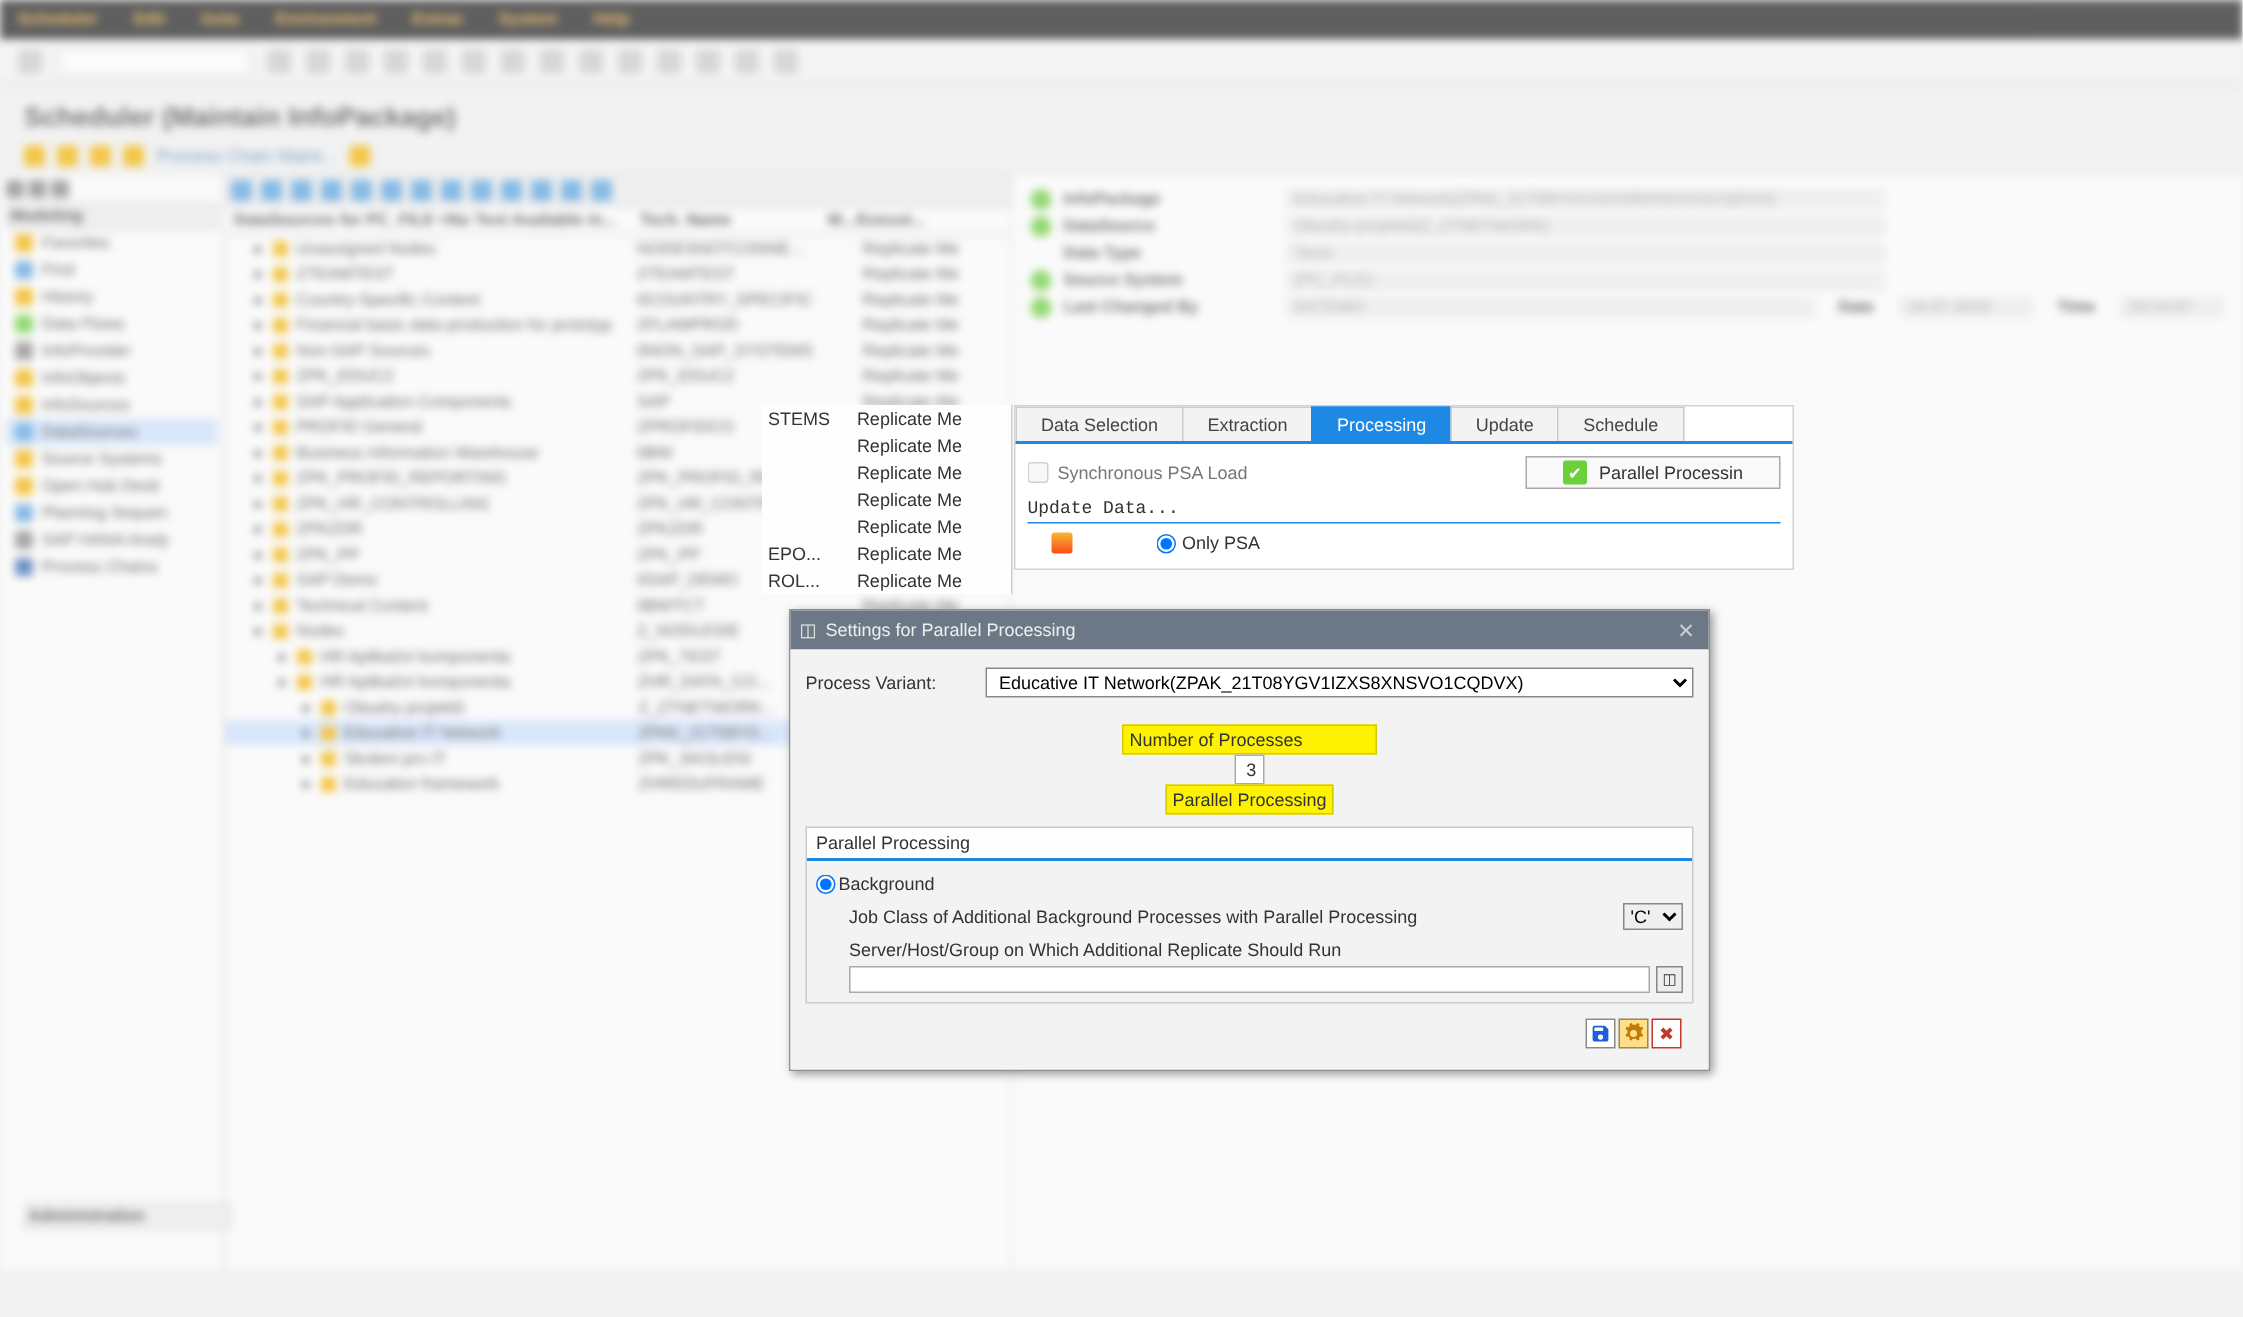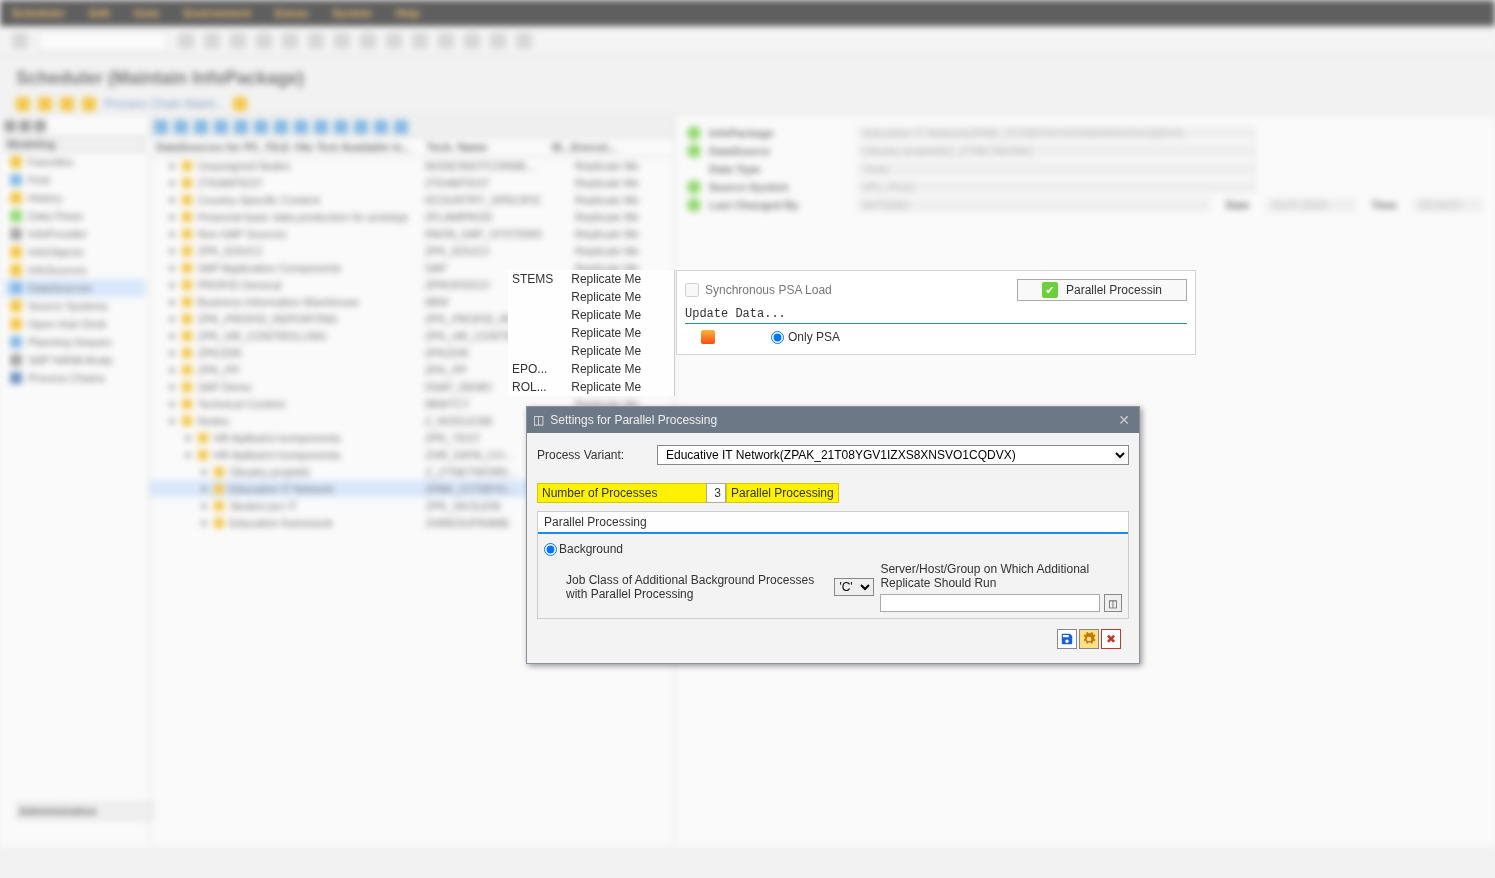--- a/index.html
+++ b/index.html
@@ -68,31 +68,31 @@
   
   .dialog {position:absolute; top:406px; left:526px; width:614px; background:#f3f3f3; border:1px solid #8a9199; box-shadow:2px 2px 6px rgba(0,0,0,0.4);}
   .dlg-title{background:#6c7886;color:#eee;display:flex;align-items:center;justify-content:space-between;padding:4px 6px;font-size:12px;}
   .dlg-title .x{width:18px;height:18px;display:flex;align-items:center;justify-content:center;color:#ccc;cursor:pointer;font-size:14px;}
   .dlg-body{padding:10px 10px 6px;background:#f3f3f3;}
   .form-row{display:flex;align-items:center;padding:2px 0;font-size:12px;}
   .form-row .fl{width:120px;}
   .form-row .fv{flex:1;}
   .pvselect{width:100%;font-size:12px;padding:1px 4px;border:1px solid #888;background:#fff;}
 
-  .hl-row{display:flex;align-items:center;margin:16px 0 6px;font-size:12px;}
+  .hl-row{display:flex;align-items:center;margin:16px 0 6px;font-size:12px;flex-direction:column;}
   .hlcell{background:#fff200;padding:2px 4px;border:1px solid #d5c900;}
   .hlcell.lab1{width:170px;}
   .hlcell.num{width:20px;background:#fff;border:1px solid #aaa;margin-left:-1px;text-align:right;padding:2px 4px;}
   .hlcell.lab2{margin-left:0;}
 
   .group-box{border:1px solid #ccc;margin-top:8px;}
   .group-head{border-bottom:2px solid #1e88e5;padding:3px 6px;font-size:12px;background:#fefefe;}
   .group-body{padding:6px;}
   .bg-row{display:flex;align-items:center;gap:2px;font-size:12px;padding:2px 0;}
-  .sub-rows{padding-left:22px;font-size:12px;display:flex;flex-direction:row;gap:6px;margin-top:4px;}
+  .sub-rows{padding-left:22px;font-size:12px;display:flex;flex-direction:column;gap:6px;margin-top:4px;}
   .sr{display:flex;align-items:center;justify-content:space-between;}
   .sr .srl{flex:1;}
   .jc-select{width:40px;font-size:12px;border:1px solid #888;}
   .srv-input-wrap{display:flex;align-items:center;gap:4px;margin-top:4px;}
   .srv-input{flex:1;height:18px;border:1px solid #aaa;background:#fff;}
   .srv-btn{width:18px;height:18px;border:1px solid #888;background:#eee;display:flex;align-items:center;justify-content:center;font-size:10px;cursor:pointer;}
 
   .dlg-footer{display:flex;justify-content:flex-end;gap:2px;padding:10px 8px 8px;}
   .dlg-footer .fbtn{width:20px;height:20px;border:1px solid #888;display:flex;align-items:center;justify-content:center;font-size:12px;cursor:pointer;}
   .fbtn.save{background:#fff;color:#1a5fdc;}
@@ -517,20 +517,27 @@
         <div class="fc1">EPO...</div>
         <div class="fc2">Replicate Me</div>
       </div>
       <div class="frow">
         <div class="fc1">ROL...</div>
         <div class="fc2">Replicate Me</div>
       </div>
     </div>
 
   <div class="focus-tabs">
+    <div class="tabstrip" id="tabstrip">
+        <div class="tab">Data Selection</div>
+        <div class="tab">Extraction</div>
+        <div class="tab active">Processing</div>
+        <div class="tab">Update</div>
+        <div class="tab">Schedule</div>
+      </div>
     <div class="tab-body">
       <div class="sync-row">
         <label class="cb">
           <input type="checkbox" disabled="" style="">
           <span>Synchronous PSA Load</span>
         </label>
         <div class="pp-badge">
           <div class="chk">✔</div>
           <span>Parallel Processin</span>
         </div>

